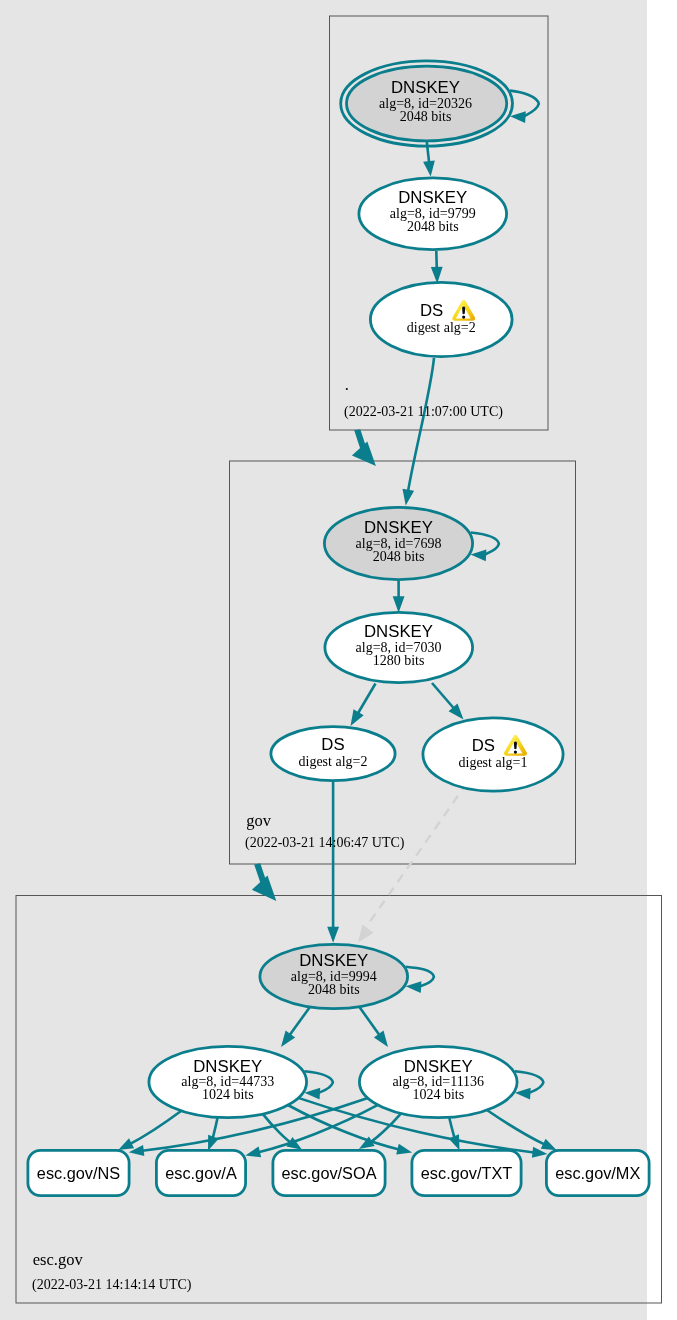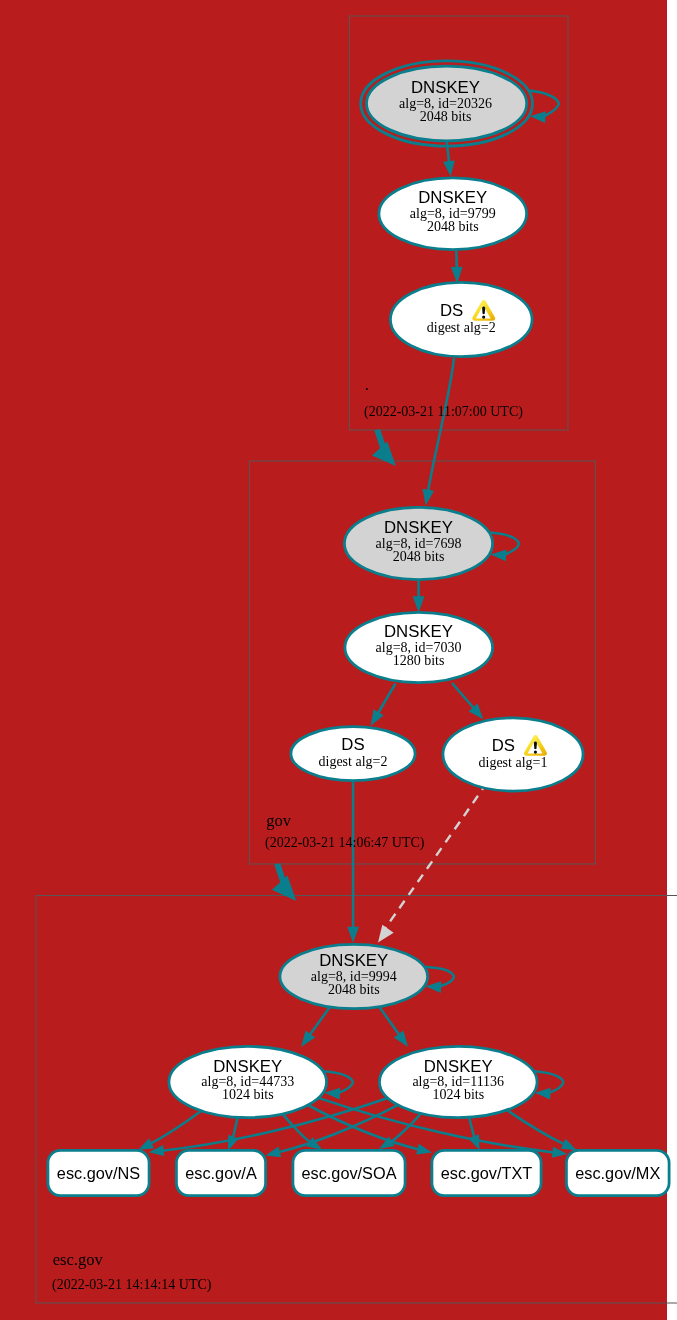--- a/index.html
+++ b/index.html
@@ -1,18 +1,18 @@
 <!DOCTYPE html>
 <html><head>
 <meta charset="utf-8">
 <title>DNSSEC Authentication Chain</title>
 <style>
   html,body{margin:0;padding:0;background:#ffffff;-webkit-font-smoothing:antialiased;}
   body{width:677px;height:1320px;overflow:hidden;font-family:"Liberation Sans",sans-serif;}
-  #stage{position:relative;width:647px;height:1320px;background:#b91c1c;padding-left:20px;}
+  #stage{position:relative;width:647px;height:1320px;background:#e5e5e5;}
   svg{display:block;shape-rendering:geometricPrecision;}
   .cluster-box{fill:none;stroke:#565656;stroke-width:1;}
   .node-ellipse{stroke:#0a7e8c;stroke-width:2.8;}
   .leaf-rect{fill:#ffffff;stroke:#0a7e8c;stroke-width:2.8;}
   .edge{fill:none;stroke:#0a7e8c;stroke-width:2.6;}
   .edge-dashed{fill:none;stroke:#d3d3d3;stroke-width:2.4;stroke-dasharray:9,7;}
   .arrow{fill:#0a7e8c;stroke:none;}
   .arrow-grey{fill:#d3d3d3;stroke:none;}
   .t-title{font-family:"Liberation Sans",sans-serif;font-size:16.8px;fill:#000;text-anchor:middle;}
   .t-leaf{font-family:"Liberation Sans",sans-serif;font-size:16.3px;fill:#000;text-anchor:middle;}

